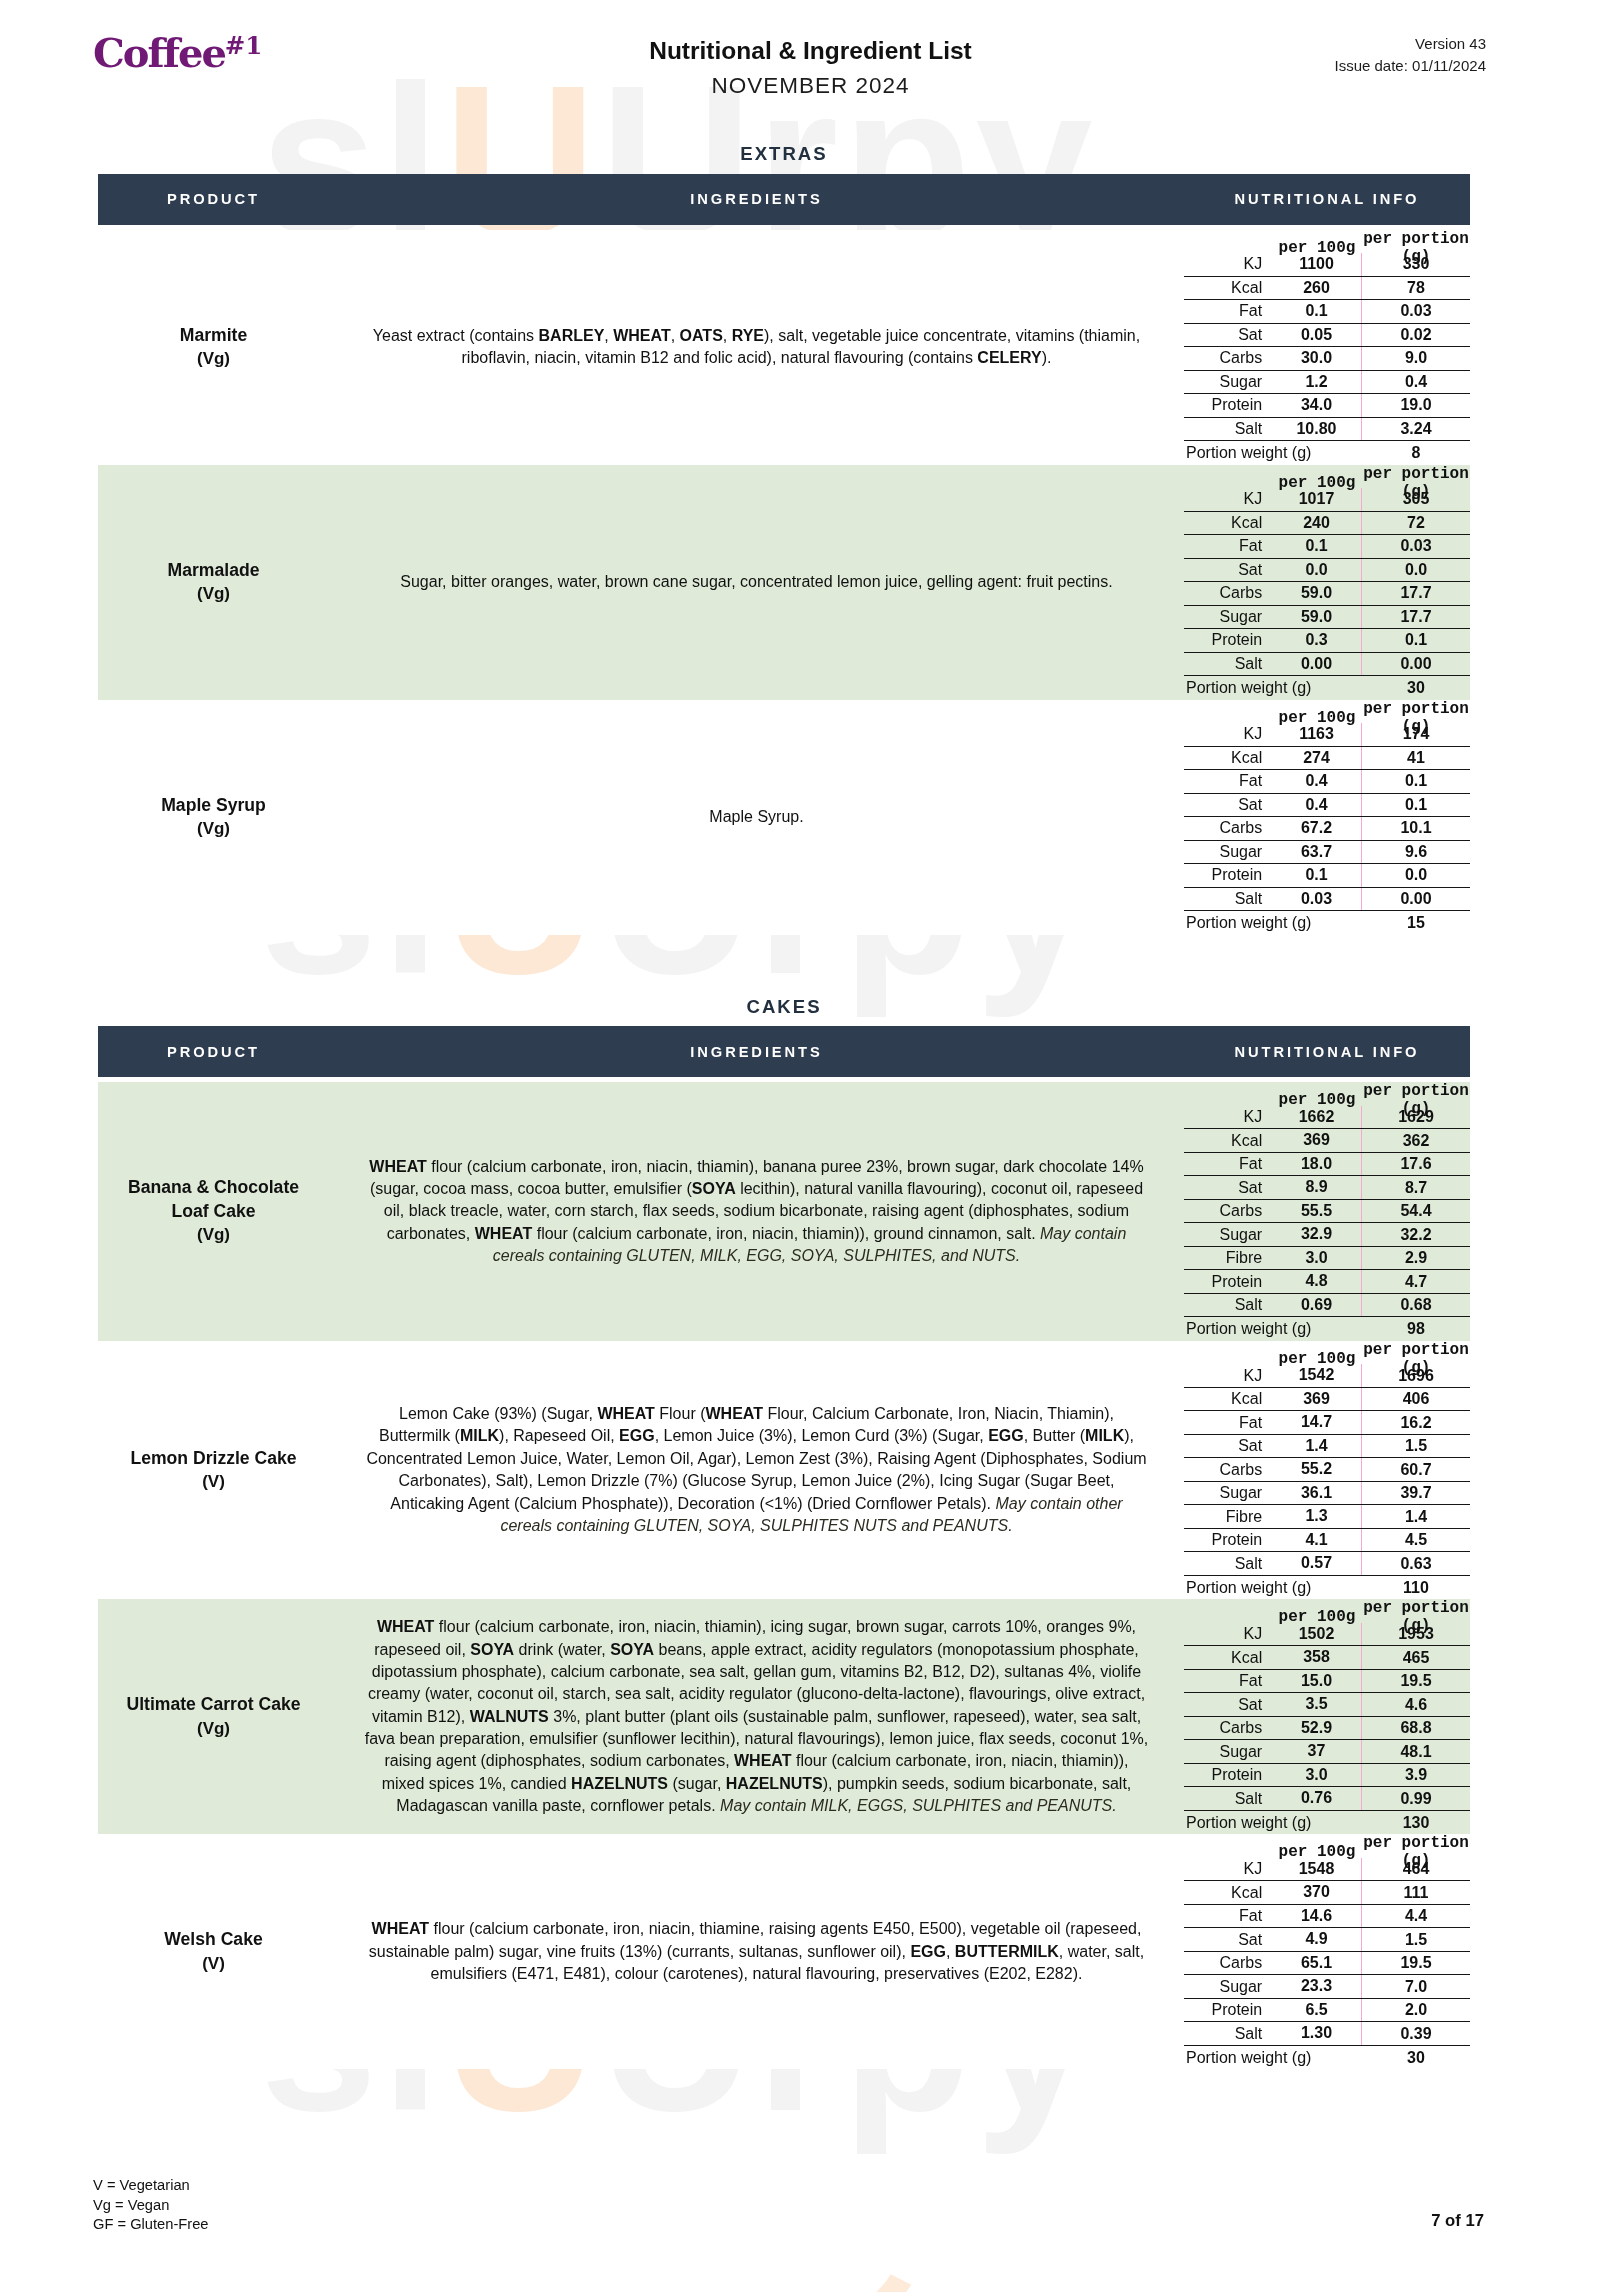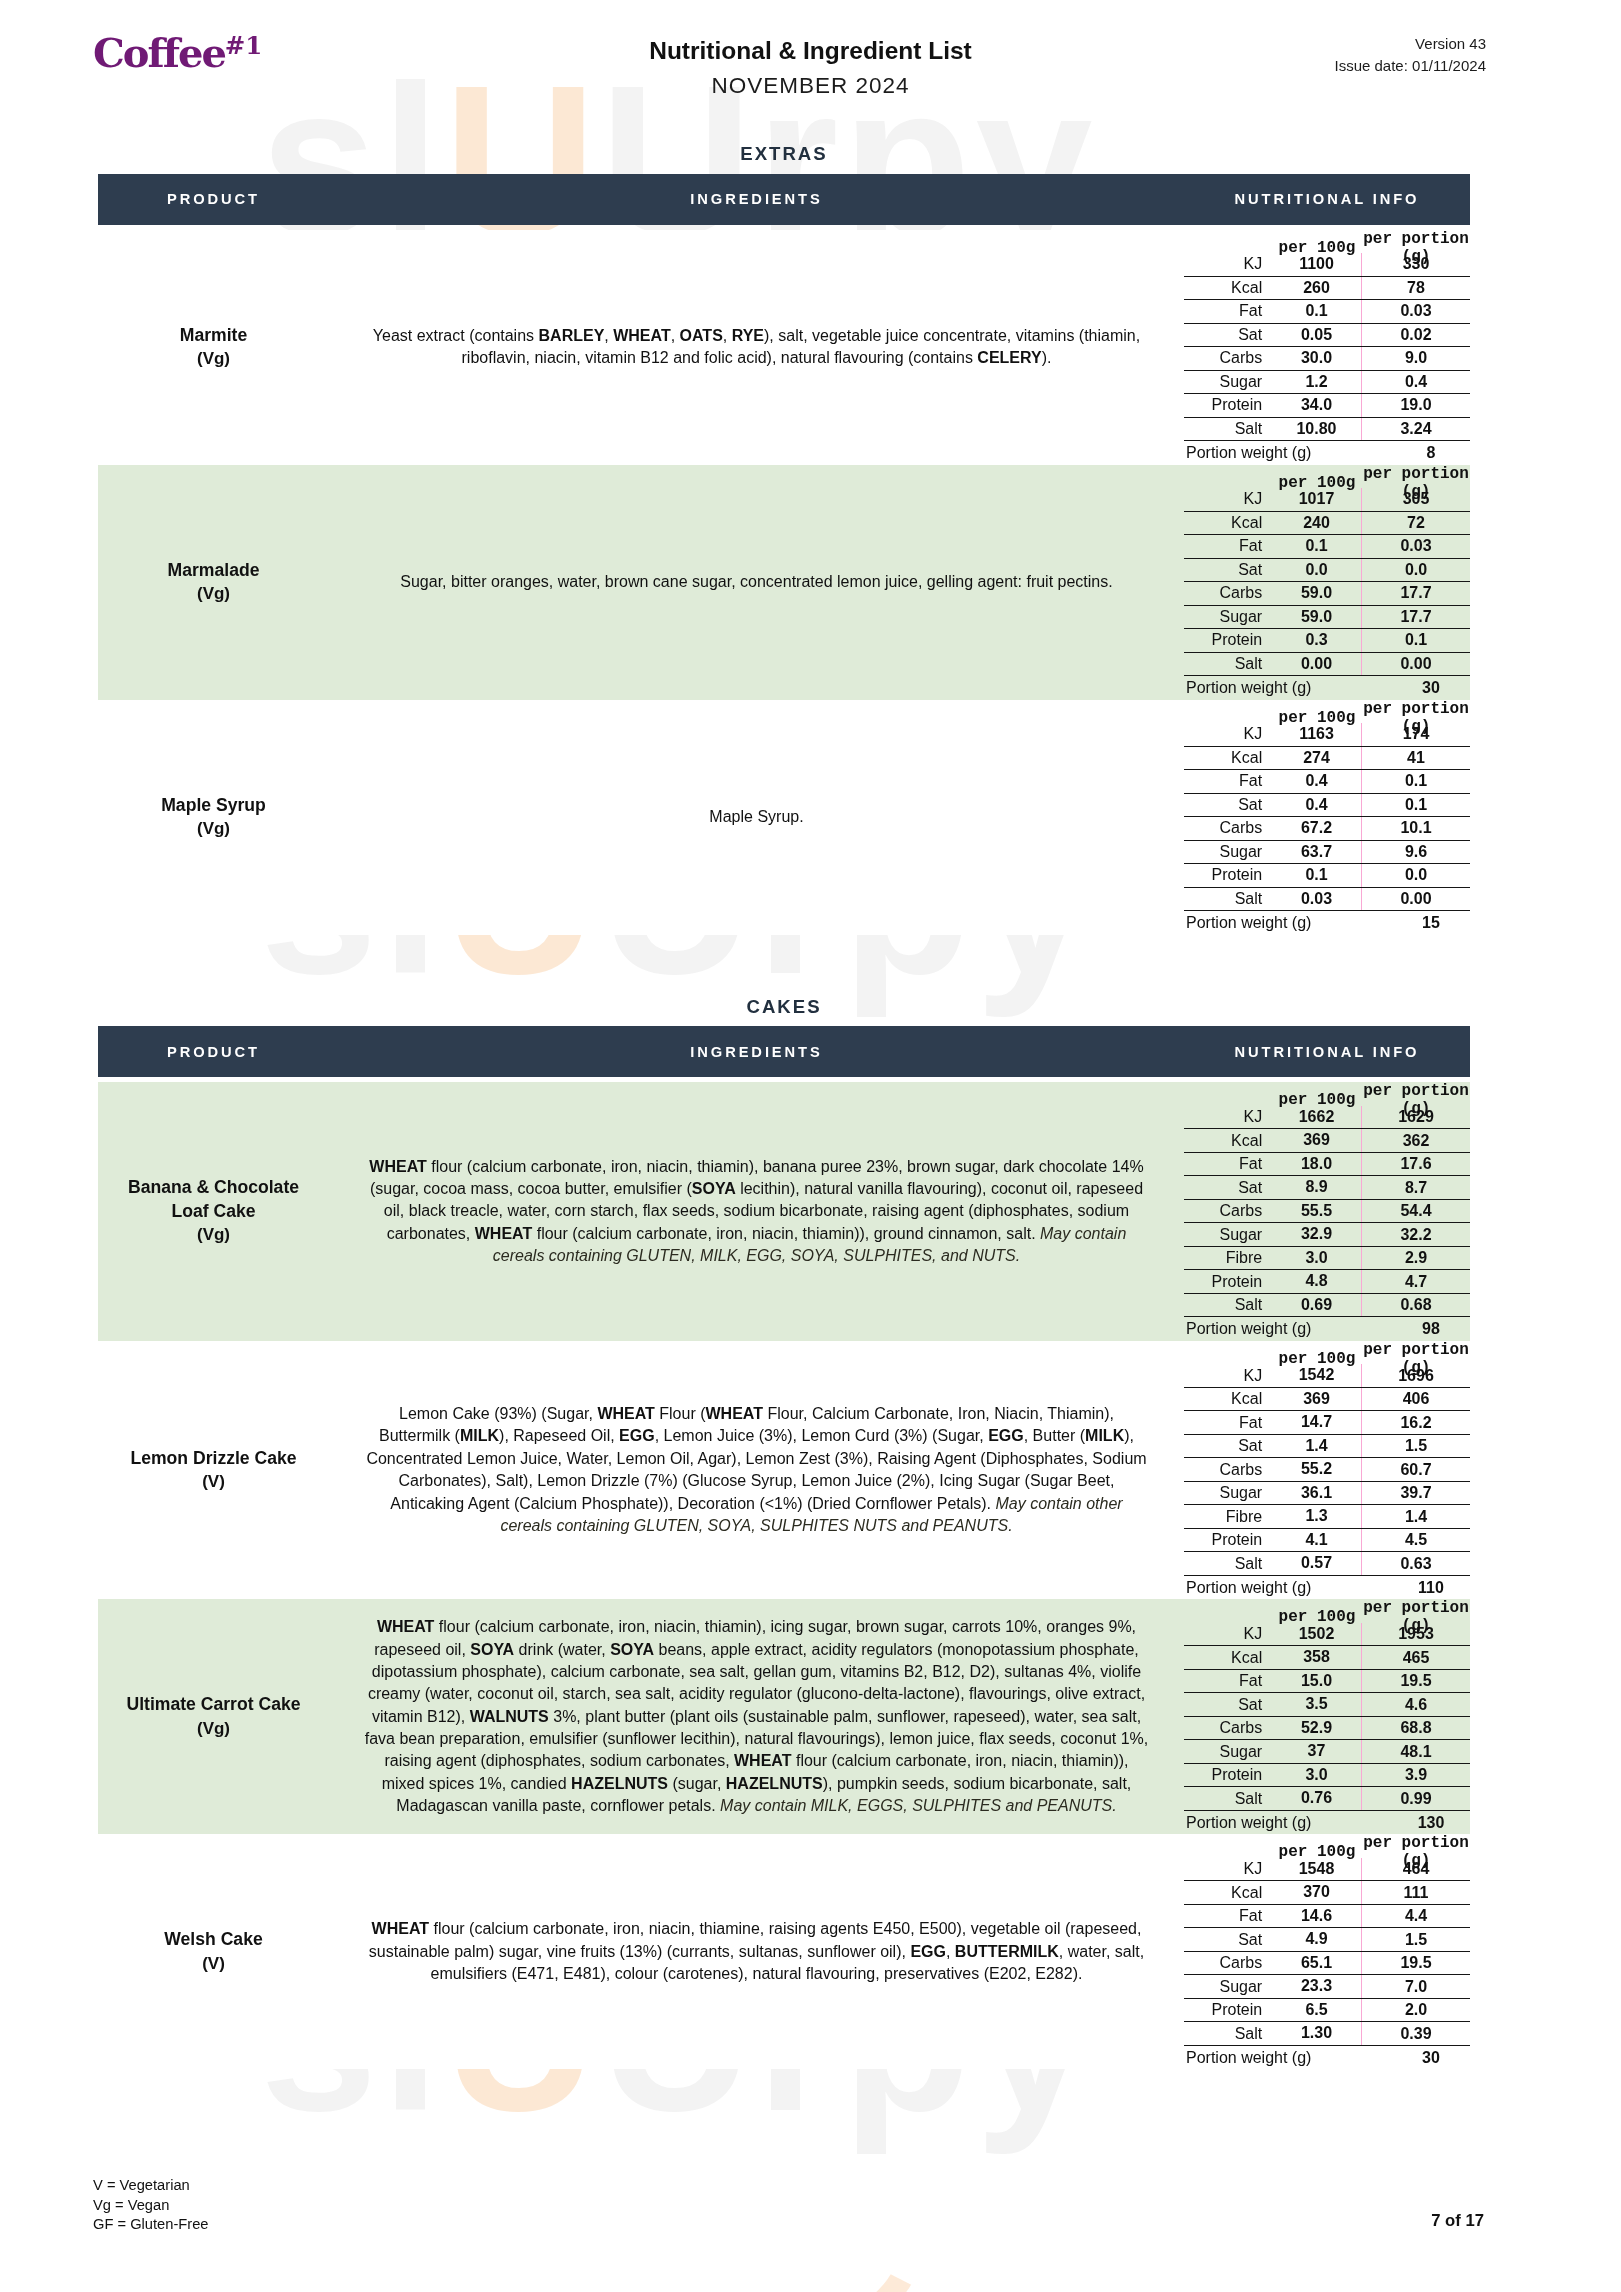--- a/index.html
+++ b/index.html
@@ -40,21 +40,21 @@
   .itext i{color:#2b2b20;}
   .cell.cnut{width:286px;}
   .ntable{width:286px;}
   .nrow{display:grid;grid-template-columns:88px 90px 108px;height:23.5px;align-items:center;box-sizing:border-box;}
   .nrow.nhead{font-weight:bold;font-family:Liberation Mono, monospace;}
   .nrow.ndata{border-bottom:1px solid #161616;}
   .nrow.ndata .v100{border-right:1px solid #f9a8d4;height:100%;line-height:22.5px;}
   .nlabel{text-align:right;padding-right:9.8px;font-size:16px;}
   .v100,.vpor{text-align:center;font-weight:bold;font-size:16px;}
   .nhead .v100{border-right:none;}
-  .nrow.nportion{grid-template-columns:178px 108px;gap:15px;}
+  .nrow.nportion{grid-template-columns:178px 108px;}
   .plabel{text-align:left;font-size:16px;padding-left:2px;}
   .pv{text-align:center;font-weight:bold;font-size:16px;}
   
   .legend{position:absolute;left:93px;top:2176px;font-size:14.7px;line-height:19.6px;z-index:1;}
   .pageno{position:absolute;right:137px;top:2211px;font-size:16.7px;font-weight:600;z-index:1;}
 </style>
 </head>
 <body>
 
 <div class="page">

